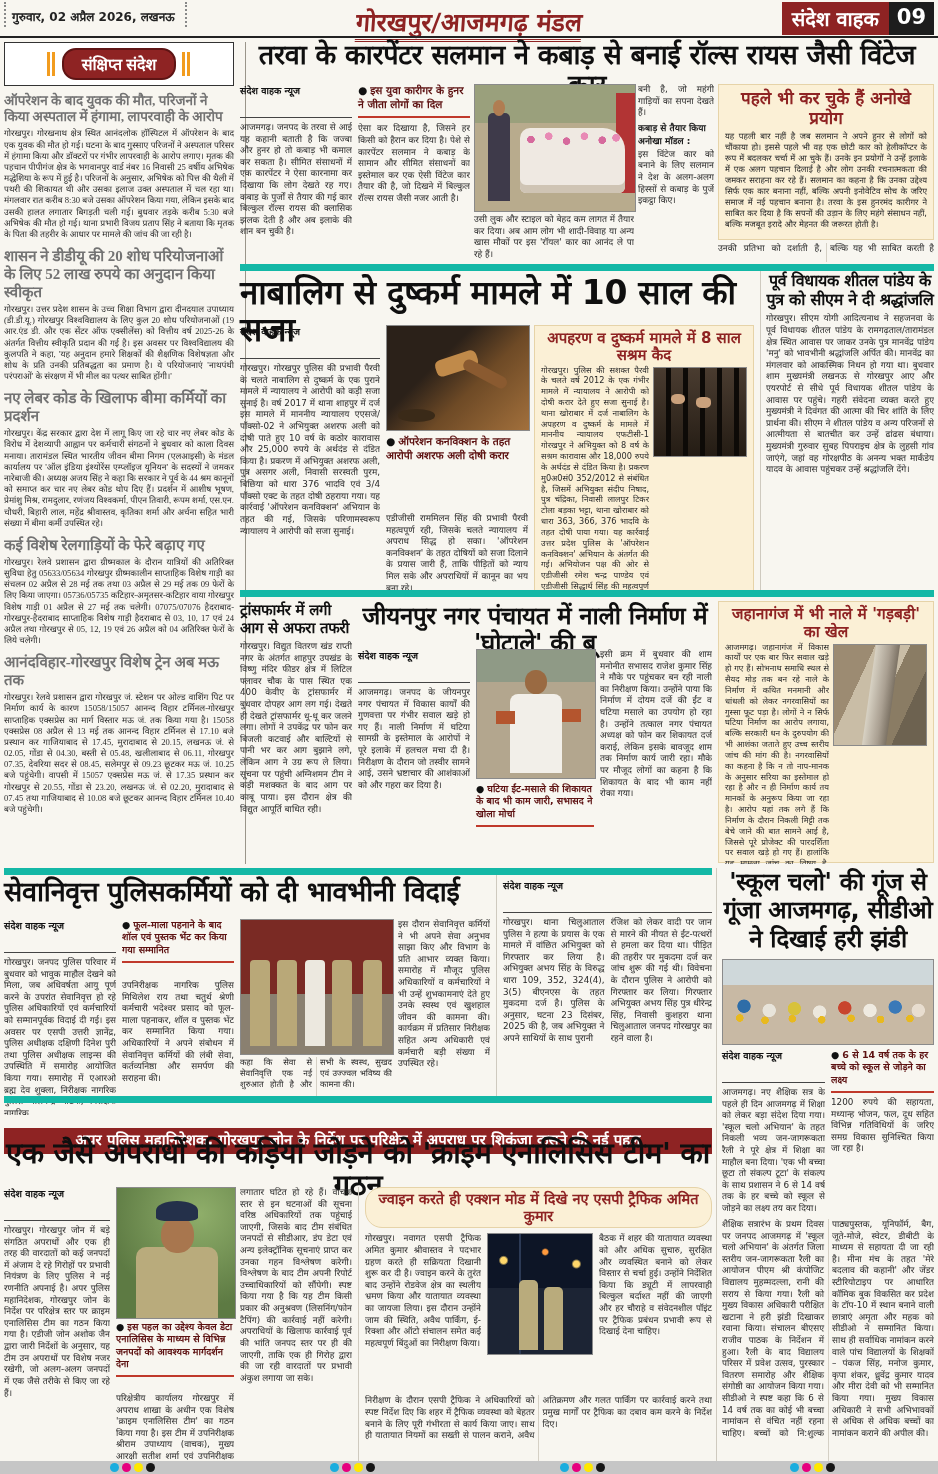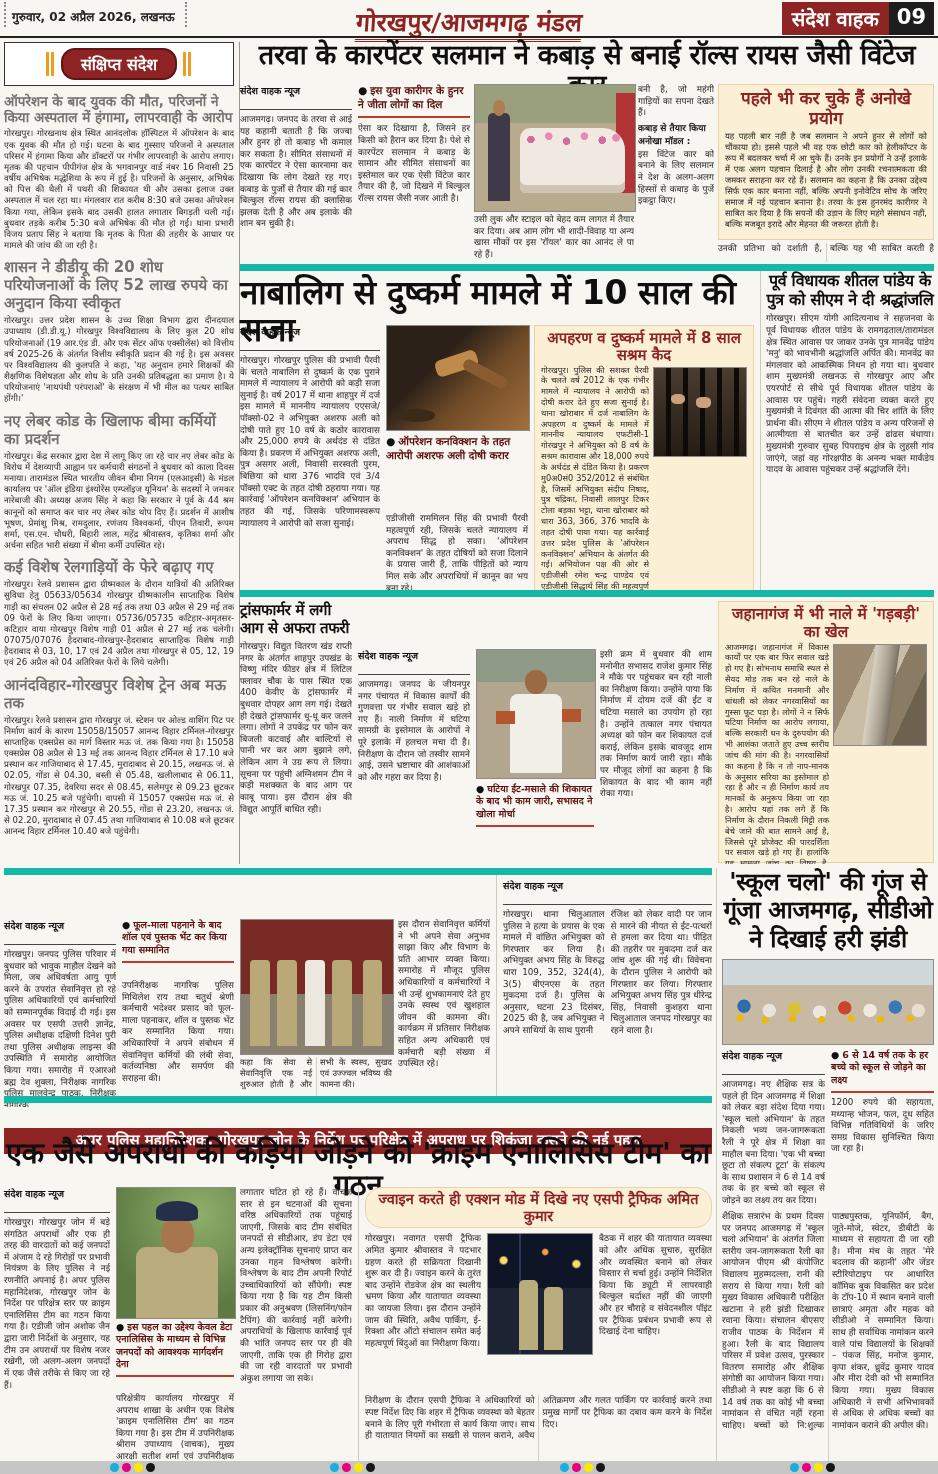--- a/index.html
+++ b/index.html
@@ -1,35 +1,35 @@
 <!DOCTYPE html>
 <html lang="hi"><head>
 <meta charset="utf-8">
 <style>
   html,body{margin:0;padding:0;}
   body{background:#e8e6e0;font-family:"DejaVu Sans",sans-serif;}
   #paper{position:relative;width:938px;height:1474px;background:#f8f6f0;margin:0 auto;overflow:hidden;color:#1c1c1c;}
   .abs{position:absolute;}
   .jtxt{font-size:8.8px;line-height:1.32;text-align:justify;color:#2a2a2a;overflow:hidden;}
-  .byline{font-weight:bold;font-size:9.5px;border-bottom:1px solid #444;padding-bottom:12px;margin-bottom:4px;color:#111;}
+  .byline{font-weight:bold;font-size:9.5px;border-bottom:1px solid #444;padding-bottom:20px;margin-bottom:4px;color:#111;}
   .hl{font-weight:bold;color:#0f0f0f;line-height:1.12;letter-spacing:-.3px;}
   .bullet-sub{font-weight:bold;font-size:10.5px;color:#5d1212;line-height:1.3;border-bottom:2px solid #c0392b;padding-bottom:5px;}
   .bullet-sub .dot{color:#111;margin-right:3px;}
   .cream{background:#fbf0d6;border:1px solid #e6d3a8;}
   .box-title{font-weight:bold;color:#8e2323;text-align:center;line-height:1.15;}
   .photo{position:relative;overflow:hidden;border:1px solid #8a8a8a;background:#999;}
   .hrule{border-top:7px solid #14b8a6;}
   
   #hdr-date{font-size:12px;font-weight:bold;color:#222;border-right:2px dotted #888;border-left:2px dotted #888;padding:6px 10px 2px 6px;}
   #masthead{font-size:25px;font-weight:bold;color:#8e2323;transform:skewX(-4deg);border-bottom:3px double #8e2323;padding-bottom:1px;}
   #brand{background:#8e2323;color:#fff;font-size:20px;font-weight:bold;padding:3px 10px;}
   #pageno{background:#1d1d1d;color:#fff;font-size:21px;font-weight:bold;padding:3px 8px;}
   #topline{border-top:2.5px solid #222;}
   
-  #briefs{border-right:1px solid #9a958a;padding-right:5px;overflow:hidden;}
+  #briefs{border-right:1px solid #9a958a;padding-right:11px;overflow:hidden;font-family:Liberation Serif, serif;}
   .brk-hdr{border:1px solid #333;background:#fff;display:flex;align-items:center;justify-content:center;gap:6px;padding:5px 4px;}
   .brk-bar{width:9px;height:24px;background:repeating-linear-gradient(90deg,#f29c1f 0 3px,#fff 3px 5px);}
   .brk-pill{background:#8e2323;color:#fff;font-weight:bold;font-size:16px;padding:3px 18px;border-radius:14px;border:2px solid #5e1414;}
   .brief-t{font-weight:bold;font-size:13.5px;line-height:1.2;color:#737373;margin:7px 0 3px;}
   .brief-t.big{font-size:15px;}
   .brief-b{font-size:8.6px;line-height:1.3;text-align:justify;color:#2b2b2b;}
   
   .ph-car{background:linear-gradient(180deg,#9aa07c 0 30%,#b8ab8d 30% 100%);}
   .ph-car .body{position:absolute;left:28%;top:34%;width:66%;height:52%;background:#efe9e2;border-radius:10px 22px 6px 6px;box-shadow:inset 0 -8px 0 #cfc4b4;}
   .ph-car .fl{position:absolute;left:30%;top:30%;width:62%;height:26%;background:radial-gradient(circle 4px at 8% 50%,#d66a9d 90%,transparent),radial-gradient(circle 4px at 26% 40%,#e88ab5 90%,transparent),radial-gradient(circle 4px at 44% 55%,#d66a9d 90%,transparent),radial-gradient(circle 4px at 62% 40%,#e88ab5 90%,transparent),radial-gradient(circle 4px at 80% 52%,#d66a9d 90%,transparent),radial-gradient(circle 4px at 94% 45%,#e88ab5 90%,transparent);}
@@ -173,40 +173,42 @@
       <div class="hl" style="font-size:16px;text-align:center;line-height:1.2;">पूर्व विधायक शीतल पांडेय के पुत्र को सीएम ने दी श्रद्धांजलि</div>
       <div class="jtxt" style="margin-top:4px;height:256px;">गोरखपुर। सीएम योगी आदित्यनाथ ने सहजनवा के पूर्व विधायक शीतल पांडेय के रामगढ़ताल/तारामंडल क्षेत्र स्थित आवास पर जाकर उनके पुत्र मानवेंद्र पांडेय 'मनु' को भावभीनी श्रद्धांजलि अर्पित की। मानवेंद्र का मंगलवार को आकस्मिक निधन हो गया था। बुधवार शाम मुख्यमंत्री लखनऊ से गोरखपुर आए और एयरपोर्ट से सीधे पूर्व विधायक शीतल पांडेय के आवास पर पहुंचे। गहरी संवेदना व्यक्त करते हुए मुख्यमंत्री ने दिवंगत की आत्मा की चिर शांति के लिए प्रार्थना की। सीएम ने शीतल पांडेय व अन्य परिजनों से आत्मीयता से बातचीत कर उन्हें ढांढस बंधाया। मुख्यमंत्री गुरुवार सुबह पिपराइच क्षेत्र के लुहसी गांव जाएंगे, जहां वह गोरक्षपीठ के अनन्य भक्त मार्कंडेय यादव के आवास पहुंचकर उन्हें श्रद्धांजलि देंगे।</div>
     </div>
   </div>
 
   <div class="abs hrule" style="left:240px;top:590px;width:694px;height:274px;">
     <div class="abs" style="left:0;top:4px;width:112px;height:266px;">
       <div class="hl" style="font-size:15px;line-height:1.2;">ट्रांसफार्मर में लगी आग से अफरा तफरी</div>
       <div class="jtxt" style="margin-top:4px;height:218px;">गोरखपुर। विद्युत वितरण खंड राप्ती नगर के अंतर्गत शाहपुर उपखंड के विष्णु मंदिर फीडर क्षेत्र में लिटिल फ्लावर चौक के पास स्थित एक 400 केवीए के ट्रांसफार्मर में बुधवार दोपहर आग लग गई। देखते ही देखते ट्रांसफार्मर धू-धू कर जलने लगा। लोगों ने उपकेंद्र पर फोन कर बिजली कटवाई और बाल्टियों से पानी भर कर आग बुझाने लगे, लेकिन आग ने उग्र रूप ले लिया। सूचना पर पहुंची अग्निशमन टीम ने कड़ी मशक्कत के बाद आग पर काबू पाया। इस दौरान क्षेत्र की विद्युत आपूर्ति बाधित रही।</div>
     </div>
+    <div class="hl abs" style="left:118px;top:6px;width:354px;font-size:24px;text-align:center;">जीयनपुर नगर पंचायत में नाली निर्माण में 'घोटाले' की बू</div>
     <div class="abs" style="left:118px;top:52px;width:112px;height:214px;">
       <div class="byline">संदेश वाहक न्यूज</div>
       <div class="jtxt" style="height:192px;">आजमगढ़। जनपद के जीयनपुर नगर पंचायत में विकास कार्यों की गुणवत्ता पर गंभीर सवाल खड़े हो गए हैं। नाली निर्माण में घटिया सामग्री के इस्तेमाल के आरोपों ने पूरे इलाके में हलचल मचा दी है। निरीक्षण के दौरान जो तस्वीर सामने आई, उसने भ्रष्टाचार की आशंकाओं को और गहरा कर दिया है।</div>
     </div>
     <div class="photo ph-brick abs" style="left:236px;top:52px;width:118px;height:128px;">
       <div class="shirt"></div>
         <div class="head"></div>
         <div class="b1"></div>
         <div class="b2"></div>
     </div>
     <div class="bullet-sub abs" style="left:236px;top:186px;width:118px;font-size:9.5px;"><span class="dot">●</span><span>घटिया ईंट-मसाले की शिकायत के बाद भी काम जारी, सभासद ने खोला मोर्चा</span></div>
     <div class="jtxt abs" style="left:360px;top:52px;width:112px;height:214px;">इसी क्रम में बुधवार की शाम मनोनीत सभासद राजेश कुमार सिंह ने मौके पर पहुंचकर बन रही नाली का निरीक्षण किया। उन्होंने पाया कि निर्माण में दोयम दर्जे की ईंट व घटिया मसाले का उपयोग हो रहा है। उन्होंने तत्काल नगर पंचायत अध्यक्ष को फोन कर शिकायत दर्ज कराई, लेकिन इसके बावजूद शाम तक निर्माण कार्य जारी रहा। मौके पर मौजूद लोगों का कहना है कि शिकायत के बाद भी काम नहीं रोका गया।</div>
     <div class="cream abs" style="left:478px;top:4px;width:216px;height:262px;padding:4px 6px;box-sizing:border-box;">
       <div class="box-title" style="font-size:15.5px;">जहानागंज में भी नाले में 'गड़बड़ी' का खेल</div>
       <div class="photo ph-drainp" style="float:right;width:92px;height:100px;margin:2px 0 2px 4px;"></div>
       <div class="jtxt" style="font-size:8.2px;height:222px;">आजमगढ़। जहानागंज में विकास कार्यों पर एक बार फिर सवाल खड़े हो गए हैं। सोभनाथ समाधि स्थल से सैयद मोड़ तक बन रहे नाले के निर्माण में कथित मनमानी और धांधली को लेकर नगरवासियों का गुस्सा फूट पड़ा है। लोगों ने न सिर्फ घटिया निर्माण का आरोप लगाया, बल्कि सरकारी धन के दुरुपयोग की भी आशंका जताते हुए उच्च स्तरीय जांच की मांग की है। नगरवासियों का कहना है कि न तो नाप-मानक के अनुसार सरिया का इस्तेमाल हो रहा है और न ही निर्माण कार्य तय मानकों के अनुरूप किया जा रहा है। आरोप यहां तक लगे हैं कि निर्माण के दौरान निकली मिट्टी तक बेचे जाने की बात सामने आई है, जिससे पूरे प्रोजेक्ट की पारदर्शिता पर सवाल खड़े हो गए हैं। हालांकि यह मामला जांच का विषय है, लेकिन लोगों में इसे लेकर भारी नाराजगी है। क्षेत्रवासियों ने मांग की है कि नाले के निर्माण की उच्च स्तरीय जांच कराई जाए और जब तक जांच पूरी न हो जाए, तब तक ठेकेदार का भुगतान रोका जाए।</div>
     </div>
   </div>
 
   <div class="abs hrule" style="left:4px;top:868px;width:708px;height:226px;">
+    <div class="hl abs" style="left:0;top:2px;width:486px;font-size:27px;">सेवानिवृत्त पुलिसकर्मियों को दी भावभीनी विदाई</div>
     <div class="abs" style="left:0;top:44px;width:112px;height:180px;">
       <div class="byline">संदेश वाहक न्यूज</div>
       <div class="jtxt" style="height:158px;">गोरखपुर। जनपद पुलिस परिवार में बुधवार को भावुक माहौल देखने को मिला, जब अधिवर्षता आयु पूर्ण करने के उपरांत सेवानिवृत्त हो रहे पुलिस अधिकारियों एवं कर्मचारियों को सम्मानपूर्वक विदाई दी गई। इस अवसर पर एसपी उत्तरी ज्ञानेंद्र, पुलिस अधीक्षक दक्षिणी दिनेश पुरी तथा पुलिस अधीक्षक लाइन्स की उपस्थिति में समारोह आयोजित किया गया। समारोह में एआरओ ब्रह्म देव शुक्ला, निरीक्षक नागरिक पुलिस मालवेन्द्र पाठक, निरीक्षक नागरिक</div>
     </div>
     <div class="abs" style="left:118px;top:44px;width:112px;height:180px;overflow:hidden;">
       <div class="bullet-sub" style="font-size:9.5px;"><span class="dot">●</span><span>फूल-माला पहनाने के बाद शॉल एवं पुस्तक भेंट कर किया गया सम्मानित</span></div>
       <div class="jtxt" style="margin-top:17px;">उपनिरीक्षक नागरिक पुलिस मिथिलेश राय तथा चतुर्थ श्रेणी कर्मचारी भदेश्वर प्रसाद को फूल-माला पहनाकर, शॉल व पुस्तक भेंट कर सम्मानित किया गया। अधिकारियों ने अपने संबोधन में सेवानिवृत्त कर्मियों की लंबी सेवा, कर्तव्यनिष्ठा और समर्पण की सराहना की।</div>
     </div>
     <div class="photo ph-police abs" style="left:236px;top:44px;width:152px;height:134px;">
       <span class="f" style="left:6%;"></span>

